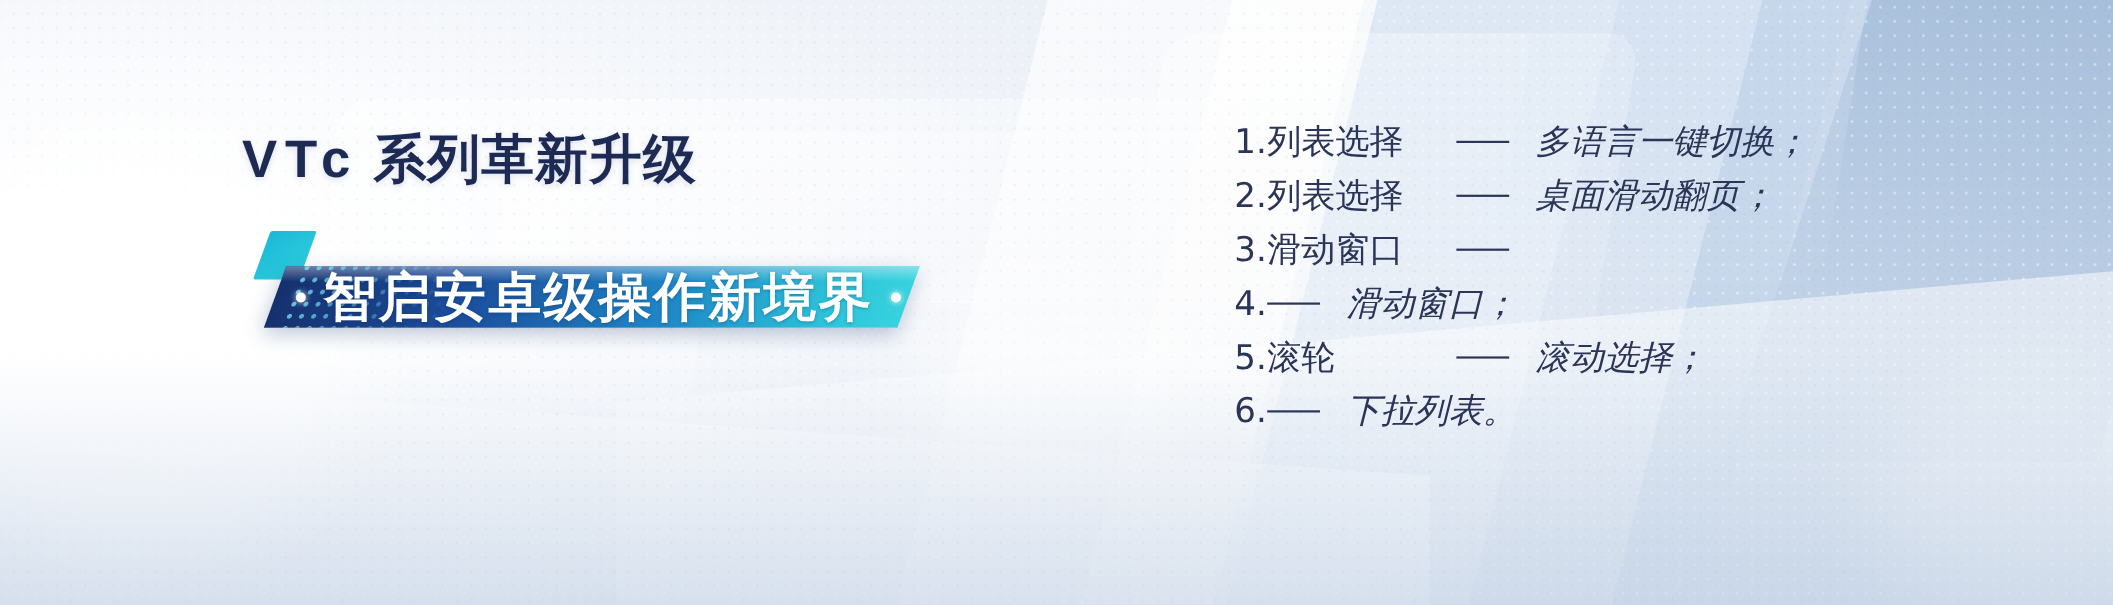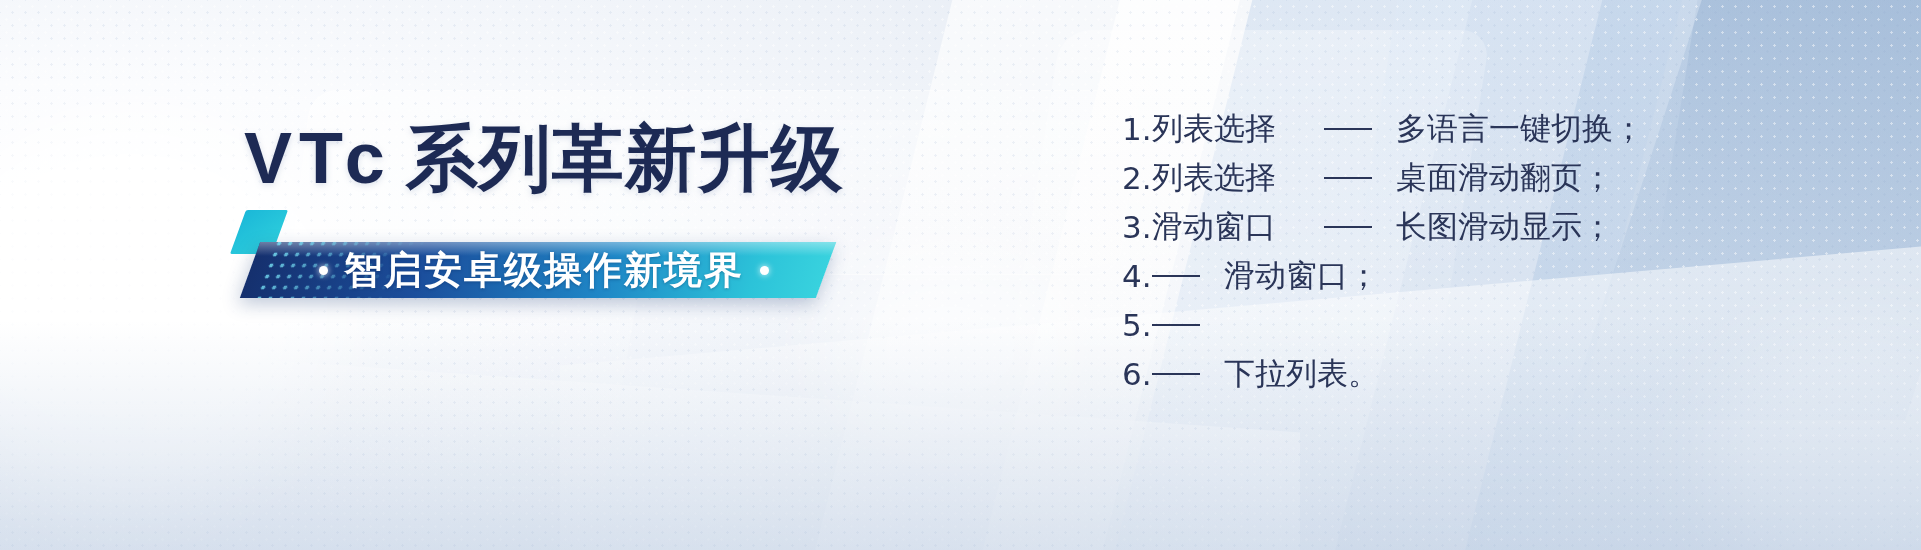--- a/index.html
+++ b/index.html
@@ -84,22 +84,22 @@
   .wash{
     position:absolute;left:0;bottom:0;width:100%;height:230px;
     background:linear-gradient(180deg,rgba(190,206,226,0),rgba(176,195,220,.42));
   }
 
   
   #content{position:absolute;inset:0;}
 
   
   .title{
-    position:absolute;left:244px;top:122px;
-    font-size:72px;line-height:1;
+    position:absolute;left:220px;top:122px;
+    font-size:48px;line-height:1;
     font-weight:bold;
     color:#1d2a54;
     letter-spacing:1px;
     white-space:nowrap;
     font-family:"Liberation Sans","DejaVu Sans",sans-serif;
     text-shadow:0 2px 6px rgba(120,140,175,.25);
   }
   .title .latin{letter-spacing:7px;margin-right:14px;}
 
   
@@ -125,21 +125,21 @@
     position:absolute;left:14px;top:-4px;width:150px;height:64px;
     background-image:radial-gradient(circle, rgba(120,225,245,.95) 1.9px, rgba(255,255,255,0) 2.2px);
     background-size:11px 11px;
     opacity:.9;
     -webkit-mask-image:linear-gradient(100deg,rgba(0,0,0,1) 0%,rgba(0,0,0,.2) 75%,rgba(0,0,0,0) 100%);
     mask-image:linear-gradient(100deg,rgba(0,0,0,1) 0%,rgba(0,0,0,.2) 75%,rgba(0,0,0,0) 100%);
   }
   .ribbon-text{
     position:absolute;left:26px;top:36px;width:560px;height:48px;
     display:flex;align-items:center;justify-content:center;gap:16px;
-    color:#ffffff;font-size:38px;font-weight:bold;letter-spacing:2px;
+    color:#ffffff;font-size:48px;font-weight:bold;letter-spacing:2px;
     white-space:nowrap;
     text-shadow:0 1px 3px rgba(10,40,90,.35);
   }
   .ribbon-text .dot{
     width:9px;height:9px;border-radius:50%;background:#ffffff;flex:0 0 auto;
     box-shadow:0 0 6px rgba(255,255,255,.9);
   }
 
   
   .features{
@@ -148,21 +148,21 @@
     font-size:31px;
     font-family:"DejaVu Sans","Liberation Sans",sans-serif;
   }
   .feature-row{
     display:flex;align-items:center;height:46px;margin-bottom:3px;white-space:nowrap;
   }
   .f-num{width:30px;flex:0 0 auto;}
   .f-name{width:172px;flex:0 0 auto;}
   .f-dash{width:72px;flex:0 0 auto;display:flex;align-items:center;}
   .f-dash i{display:block;width:48px;height:2px;background:#2a3558;}
-  .f-desc{flex:0 0 auto;}
+  .f-desc{flex:0 0 auto;font-style:italic;}
 </style>
 </head>
 <body>
 
 <div id="banner">
 
   <div class="layer">
     <div class="wedge w1"></div>
     <div class="wedge w2"></div>
     <div class="wedge w3"></div>
@@ -226,36 +226,37 @@
           </span>
         <span class="f-desc">桌面滑动翻页；</span>
       </div>
 
       <div class="feature-row">
         <span class="f-num">3.</span>
         <span class="f-name">滑动窗口</span>
         <span class="f-dash">
             <i></i>
           </span>
-        <span class="f-desc">长图滑动显示；</span>
       </div>
 
       <div class="feature-row">
         <span class="f-num">4.</span>
         <span class="f-dash">
             <i></i>
           </span>
         <span class="f-desc">滑动窗口；</span>
       </div>
 
       <div class="feature-row">
         <span class="f-num">5.</span>
-        <span class="f-dash">
-            <i></i>
-          </span>
+        <span class="f-name">滚轮</span>
+        <span class="f-dash">
+            <i></i>
+          </span>
+        <span class="f-desc">滚动选择；</span>
       </div>
 
       <div class="feature-row">
         <span class="f-num">6.</span>
         <span class="f-dash">
             <i></i>
           </span>
         <span class="f-desc">下拉列表。</span>
       </div>
 

